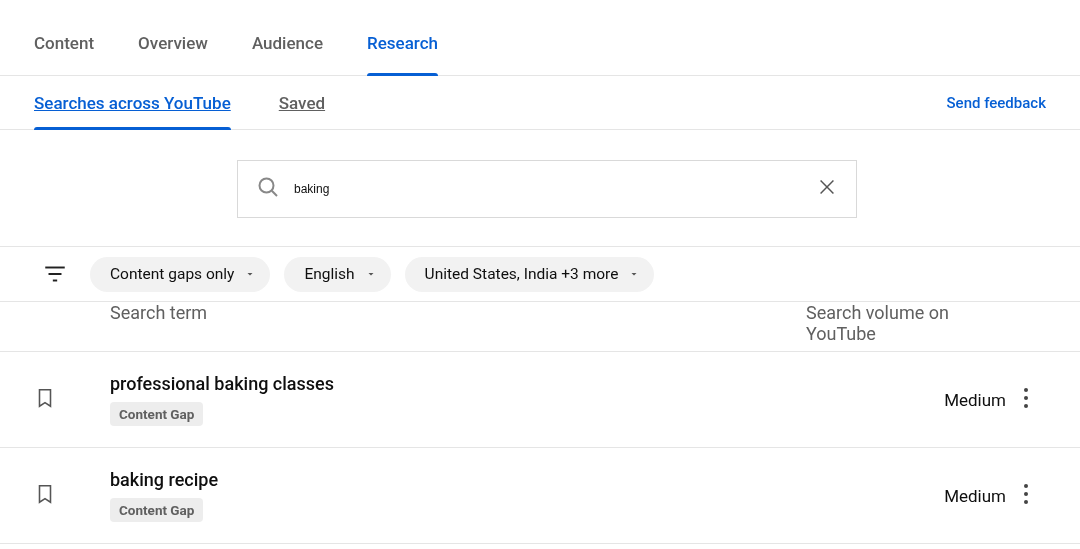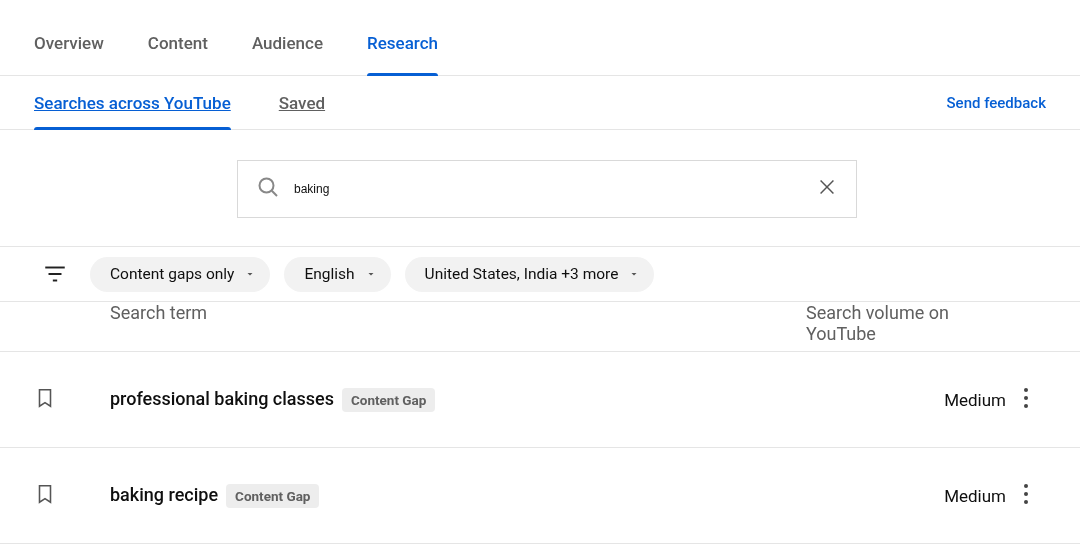--- a/index.html
+++ b/index.html
@@ -105,38 +105,38 @@
   .col-term{margin-left:76px;flex:1;}
   .col-vol{width:200px;}
   .col-menu{width:40px;}
   
   .row{
     display:flex;align-items:center;
     padding:0 34px;height:96px;
     border-bottom:1px solid var(--border);
   }
   .bm{width:76px;display:flex;align-items:center;}
-  .term-block{flex:1;display:flex;flex-direction:row;gap:8px;}
+  .term-block{flex:1;display:flex;flex-direction:column;gap:8px;}
   .term{font-size:18px;font-weight:500;color:var(--text);}
   .badge{
     align-self:flex-start;
     background:var(--chip2);color:var(--muted);
     font-size:13.5px;font-weight:700;
     padding:4px 9px;border-radius:4px;
   }
   .vol{width:200px;font-size:17px;text-align:right;}
   .menu-col{width:40px;display:flex;justify-content:center;}
   .kebab{cursor:pointer;}
 </style>
 </head>
 <body>
 
 <div class="primary-tabs">
+  <div class="primary-tab">Content</div>
   <div class="primary-tab">Overview</div>
-  <div class="primary-tab">Content</div>
   <div class="primary-tab">Audience</div>
   <div class="primary-tab active">Research</div>
 </div>
 
 <div class="secondary">
   <div class="sub-tab active">Searches across YouTube</div>
   <div class="sub-tab">Saved</div>
   <div class="feedback">Send feedback</div>
 </div>
 

